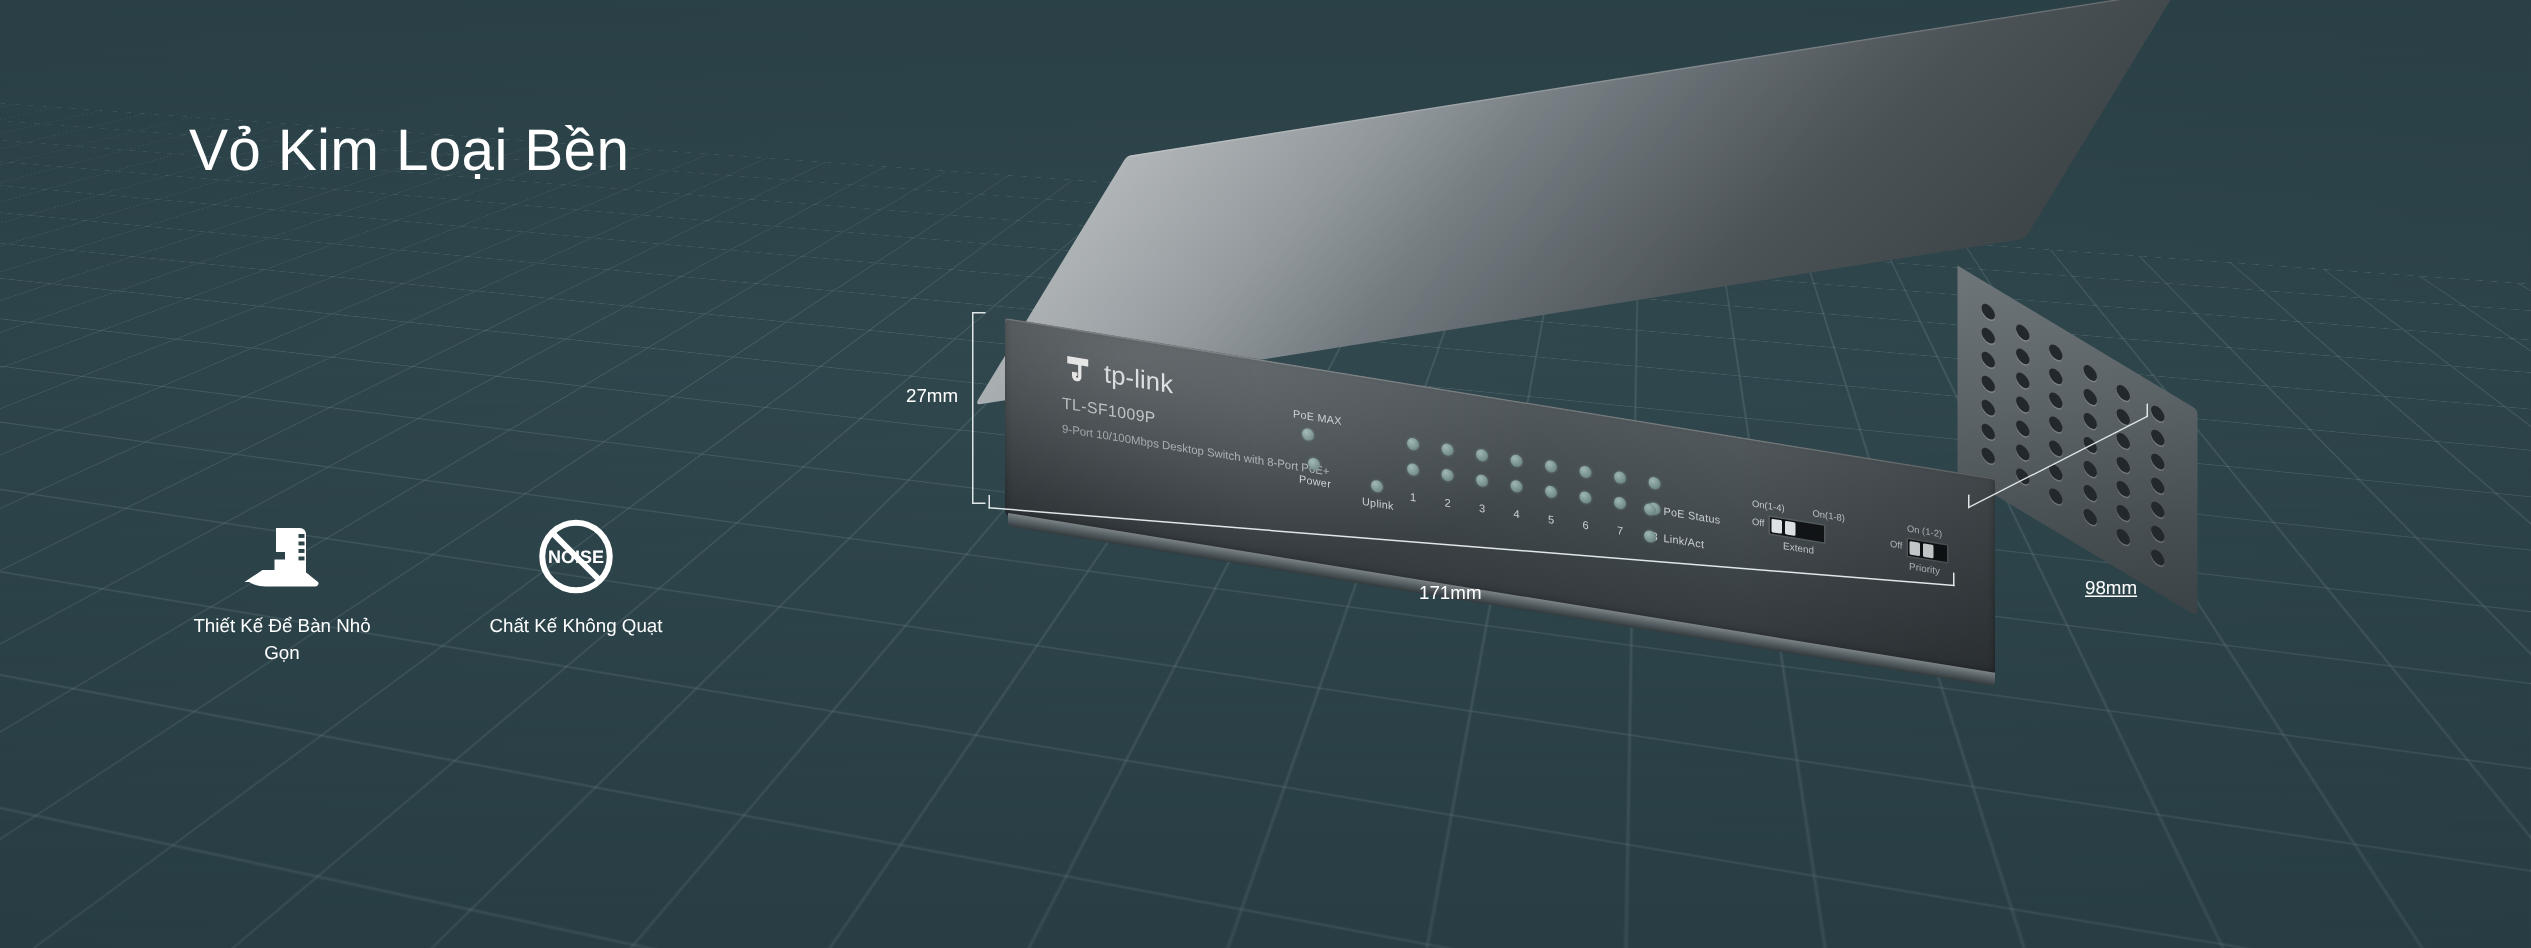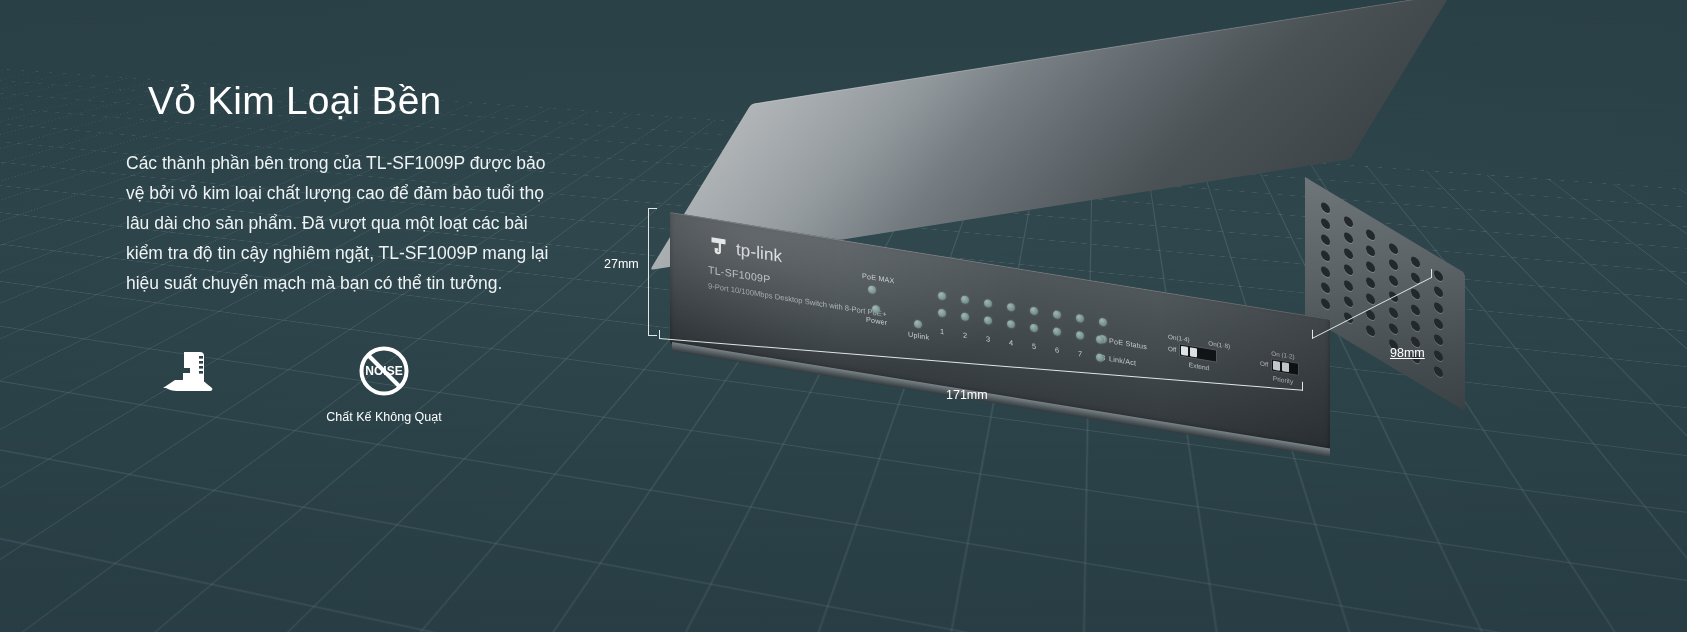--- a/index.html
+++ b/index.html
@@ -39,21 +39,20 @@
     left: 126px; top: 78px;
     width: 470px;
   }
   .headline {
     font-size: 39px;
     font-weight: 400;
     line-height: 1.18;
     letter-spacing: .2px;
     color: #ffffff;
     margin-bottom: 24px;
-    margin-left: 22px;
   }
   .body-copy {
     font-size: 17.5px;
     line-height: 1.72;
     color: #eef3f4;
     font-weight: 400;
     width: 440px;
   }
 
   
@@ -269,52 +268,52 @@
   .dim-d {
     position: absolute; left: 1312px; top: 330px;
     width: 120px; height: 9px;
     border-bottom: 1px solid #dfe7e8;
     border-left: 1px solid #dfe7e8;
     border-right: 1px solid #dfe7e8;
     transform: skewY(-27deg);
     transform-origin: left top;
   }
   .dim-d-label {
-    position: absolute; left: 1390px; top: 346px;
+    position: absolute; left: 1390px; top: 385px;
     font-size: 12.5px; color: #ffffff; text-decoration: underline;
   }
 </style>
 </head>
 <body>
 
 <div class="bg-grid-wrap">
   <div class="grid-plane"></div>
   <div class="grid-veil"></div>
 </div>
 
 <div class="left-col">
   <h1 class="headline">Vỏ Kim Loại Bền</h1>
-  <p class="body-copy">Các thành phần bên trong của TL-SF1009P được bảo vệ bởi vỏ kim loại chất lượng cao để đảm bảo tuổi thọ lâu dài cho sản phẩm. Đã vượt qua một loạt các bài kiểm tra độ tin cậy nghiêm ngặt, TL-SF1009P mang lại hiệu suất chuyển mạch mà bạn có thể tin tưởng.</p>
 </div>
 
 <div class="features">
 
   <div class="feature">
     <div class="feature-ico">
       <svg width="56" height="50" viewBox="0 0 56 50" fill="none" aria-hidden="true">
         <path d="M24 4 h16 a4 4 0 0 1 4 4 v26 h-20 z" fill="#ffffff"></path>
         <rect x="39" y="8" width="4" height="2.6" fill="#2c4349"></rect>
         <rect x="39" y="13" width="4" height="2.6" fill="#2c4349"></rect>
         <rect x="39" y="18" width="4" height="2.6" fill="#2c4349"></rect>
         <rect x="39" y="23" width="4" height="2.6" fill="#2c4349"></rect>
         <path d="M22 20 h8 v6 h-8 z" fill="#2c4349"></path>
         <path d="M3 40 l12-8 h22 c4 0 7 1 10 4 l5 4 c1 1 0 3-2 3 H17 c-4 0-8-1-11-3z" fill="#ffffff"></path>
         <path d="M23 25 h9 v7 h-9 z" fill="#ffffff"></path>
       </svg>
     </div>
+    <div class="feature-label">Thiết Kế Để Bàn Nhỏ Gọn</div>
   </div>
 
 
   <div class="feature">
     <div class="feature-ico">
       <svg width="54" height="54" viewBox="0 0 54 54" aria-hidden="true">
         <circle cx="27" cy="27" r="22.5" stroke="#ffffff" stroke-width="4" fill="none"></circle>
         <line x1="11" y1="11" x2="43" y2="43" stroke="#ffffff" stroke-width="4"></line>
         <text x="27" y="31" text-anchor="middle" font-family="Liberation Sans, sans-serif" font-size="12" font-weight="bold" fill="#ffffff">NOISE</text>
       </svg>

